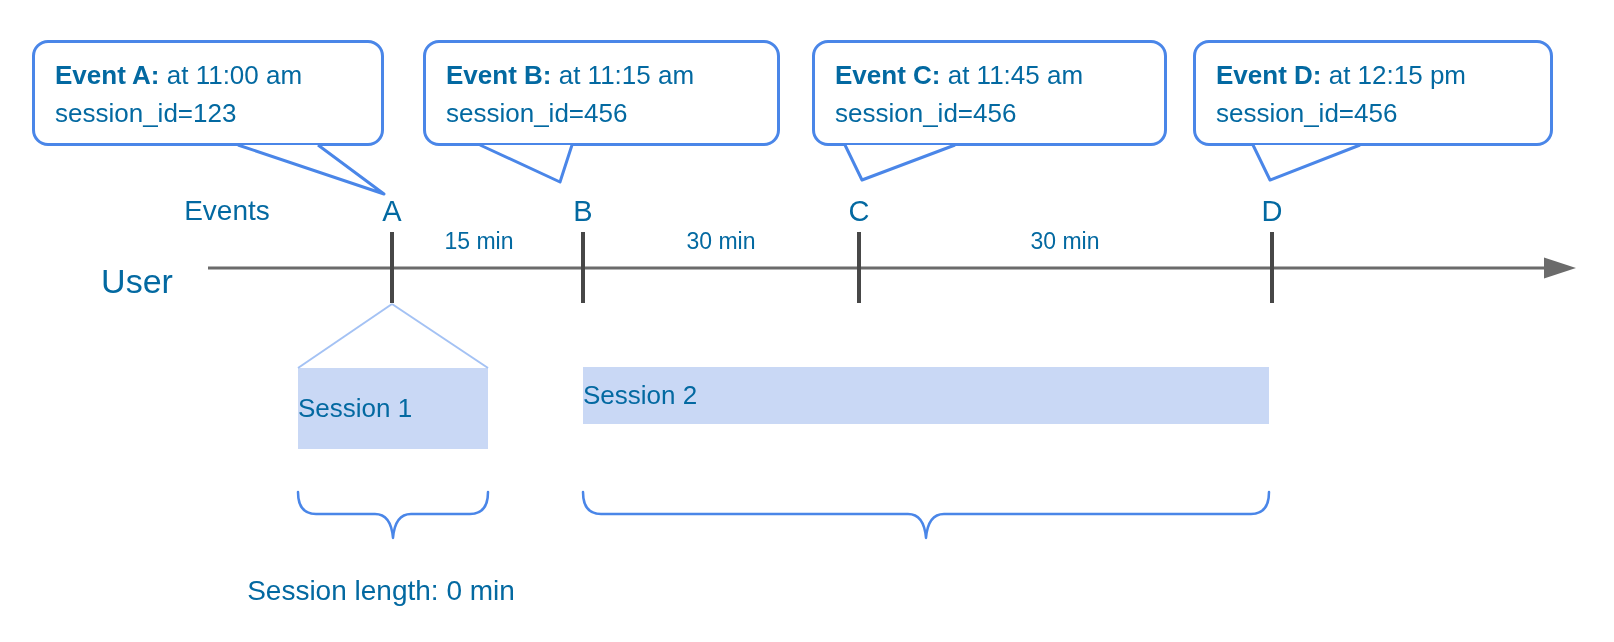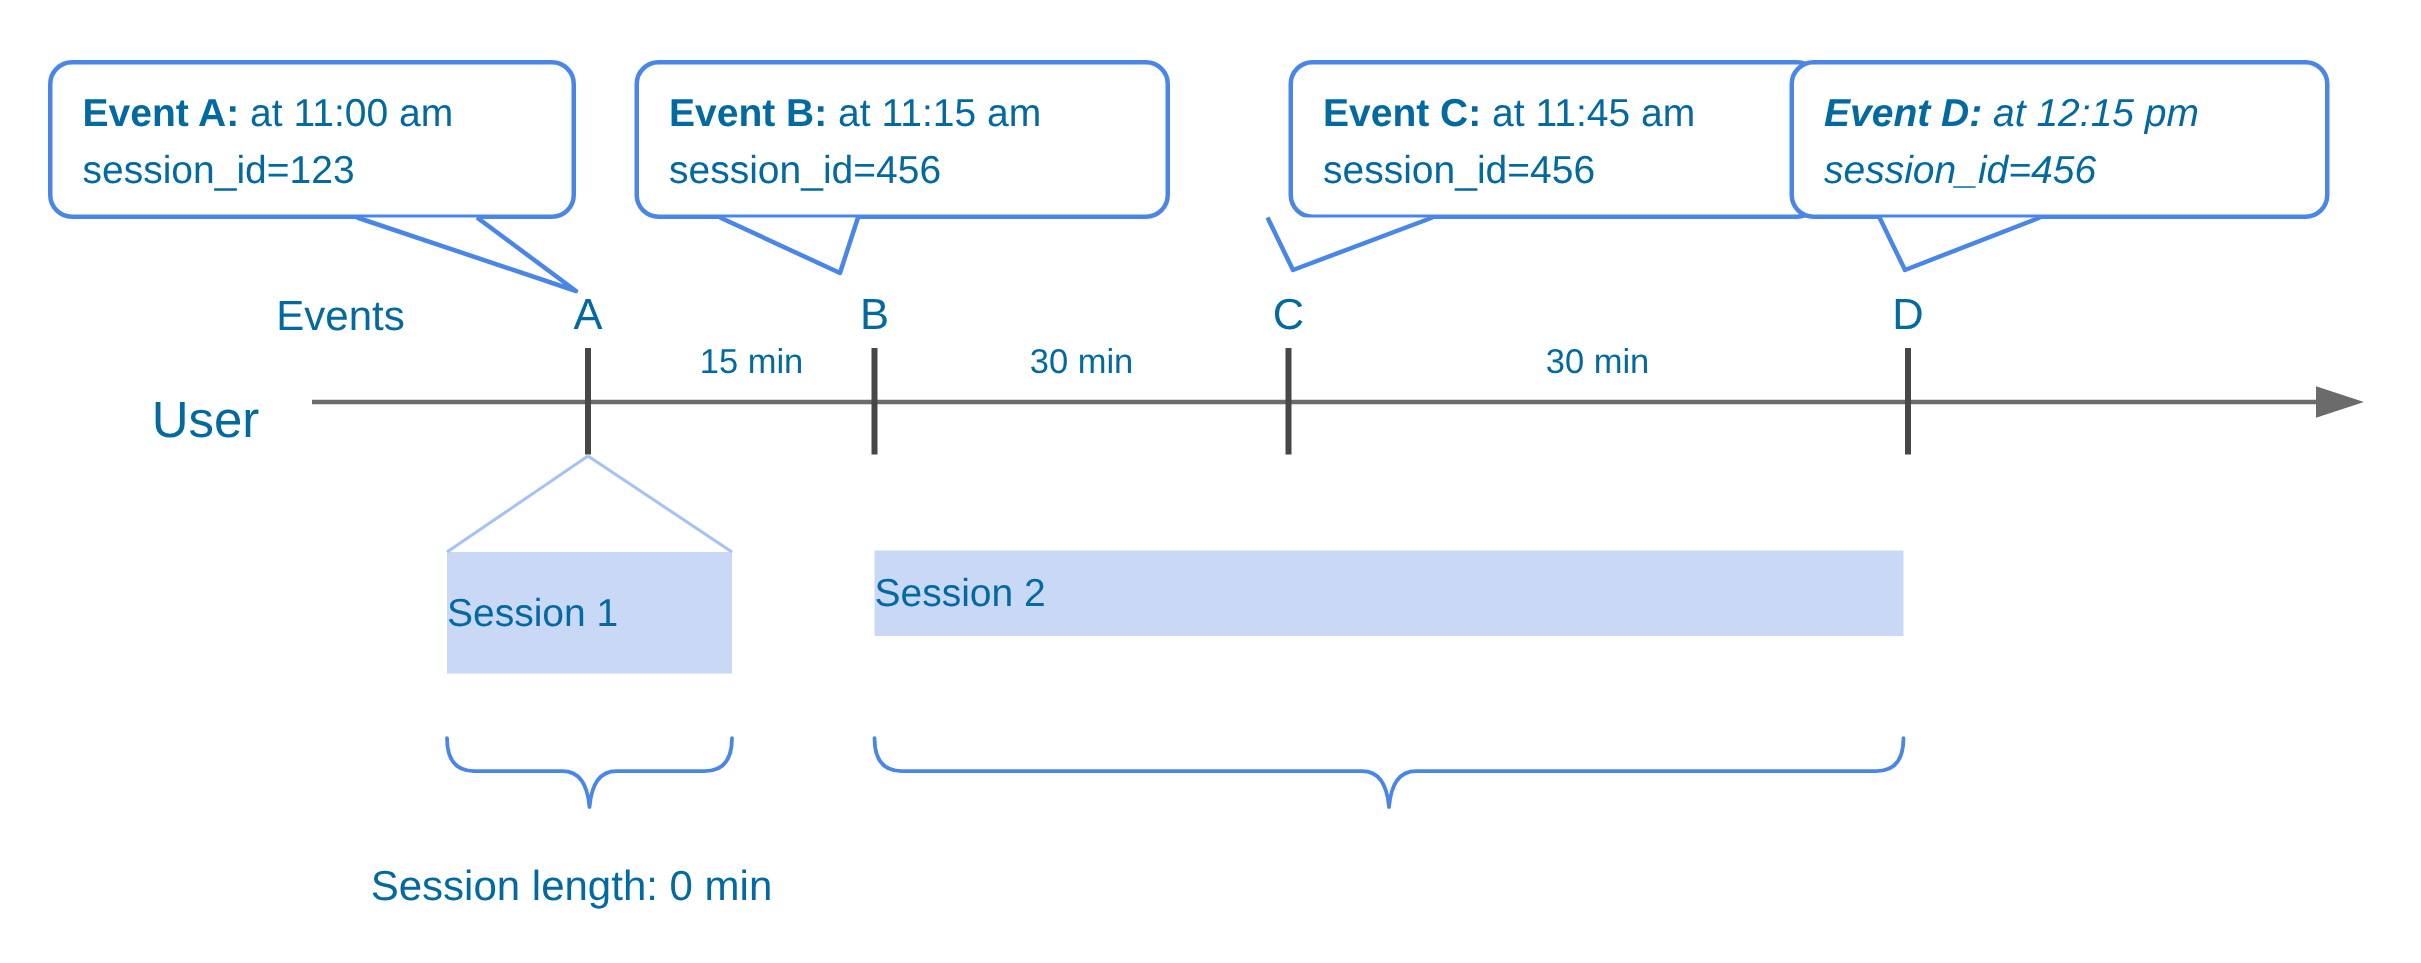--- a/index.html
+++ b/index.html
@@ -36,26 +36,26 @@
   <div class="bubble" style="left:32px;top:40px;width:352px;height:106px;">
     <div><span class="bold">Event A:</span> <span>at 11:00 am</span></div>
     <div>session_id=123</div>
   </div>
 
   <div class="bubble" style="left:423px;top:40px;width:357px;height:106px;">
     <div><span class="bold">Event B:</span> <span>at 11:15 am</span></div>
     <div>session_id=456</div>
   </div>
 
-  <div class="bubble" style="left:812px;top:40px;width:355px;height:106px;margin-left:47px;">
+  <div class="bubble" style="left:812px;top:40px;width:355px;height:106px;">
     <div><span class="bold">Event C:</span> <span>at 11:45 am</span></div>
     <div>session_id=456</div>
   </div>
 
-  <div class="bubble" style="left:1193px;top:40px;width:360px;height:106px;font-style:italic;">
+  <div class="bubble" style="left:1193px;top:40px;width:360px;height:106px;">
     <div><span class="bold">Event D:</span> <span>at 12:15 pm</span></div>
     <div>session_id=456</div>
   </div>
 
   <div class="session" style="left:298px;top:368px;width:190px;height:81px;">
     <span>Session 1</span>
   </div>
   <div class="session" style="left:583px;top:367px;width:686px;height:57px;">
     <span>Session 2</span>
   </div>
@@ -84,19 +84,19 @@
   </svg>
 
   <div class="lbl events-label" style="left:227px;top:197px;">Events</div>
   <div class="lbl user-label" style="left:137px;top:267px;">User</div>
 
   <div class="lbl event-letter" style="left:392px;top:197px;">A</div>
   <div class="lbl event-letter" style="left:583px;top:197px;">B</div>
   <div class="lbl event-letter" style="left:859px;top:197px;">C</div>
   <div class="lbl event-letter" style="left:1272px;top:197px;">D</div>
 
-  <div class="lbl interval-label" style="left:501px;top:227px;">15 min</div>
+  <div class="lbl interval-label" style="left:479px;top:227px;">15 min</div>
   <div class="lbl interval-label" style="left:721px;top:227px;">30 min</div>
   <div class="lbl interval-label" style="left:1065px;top:227px;">30 min</div>
 
   <div class="lbl length-label" style="left:381px;top:577px;">Session length: 0 min</div>
 
 </div>
 
 </body></html>

